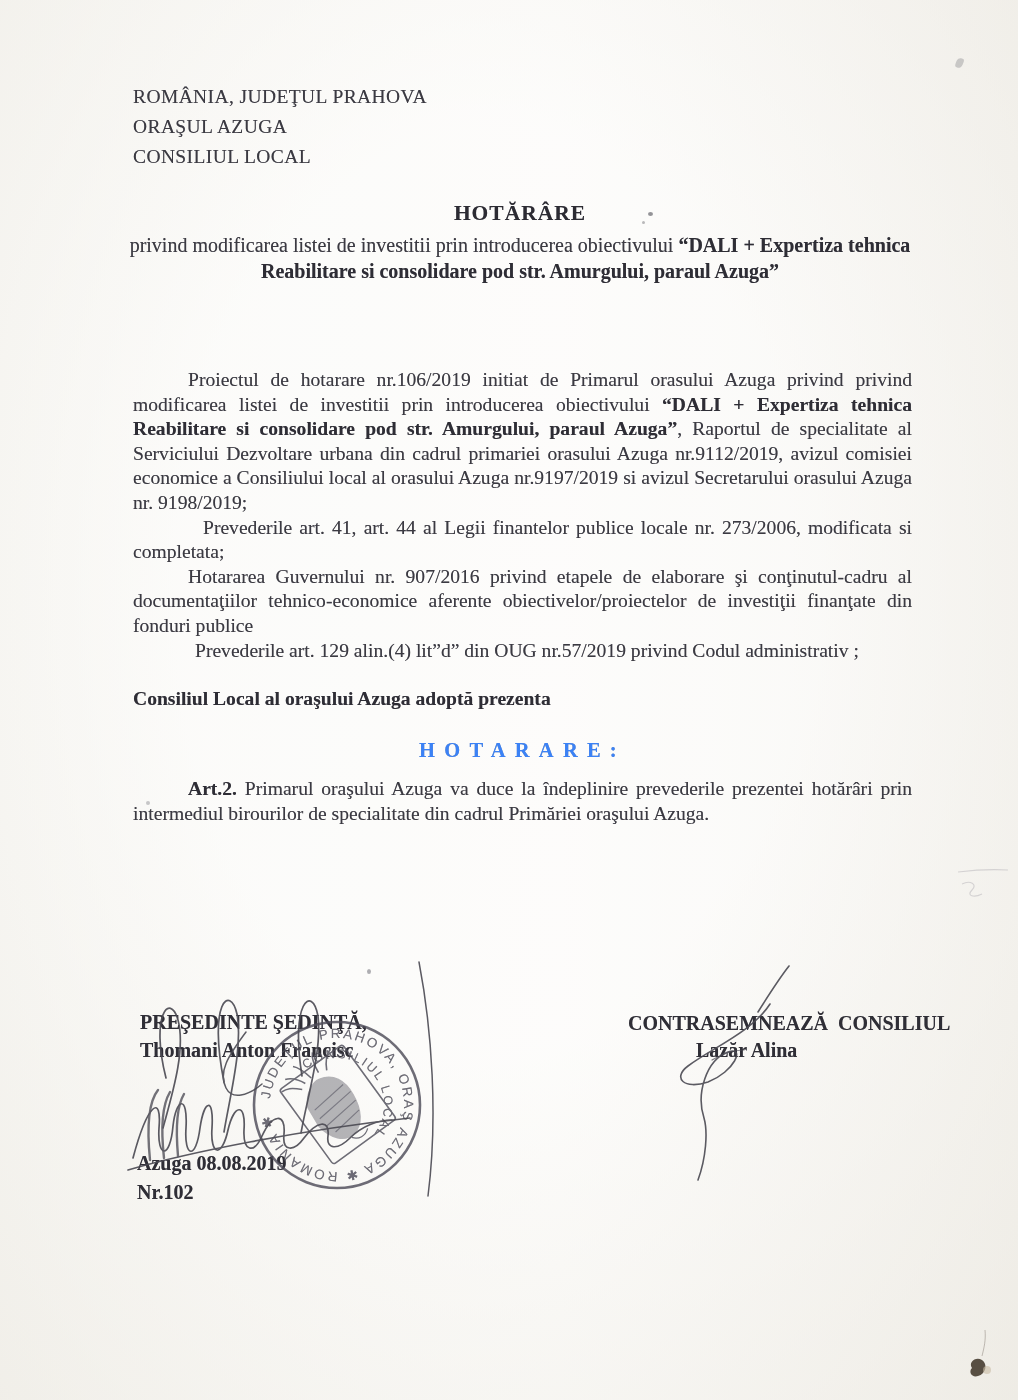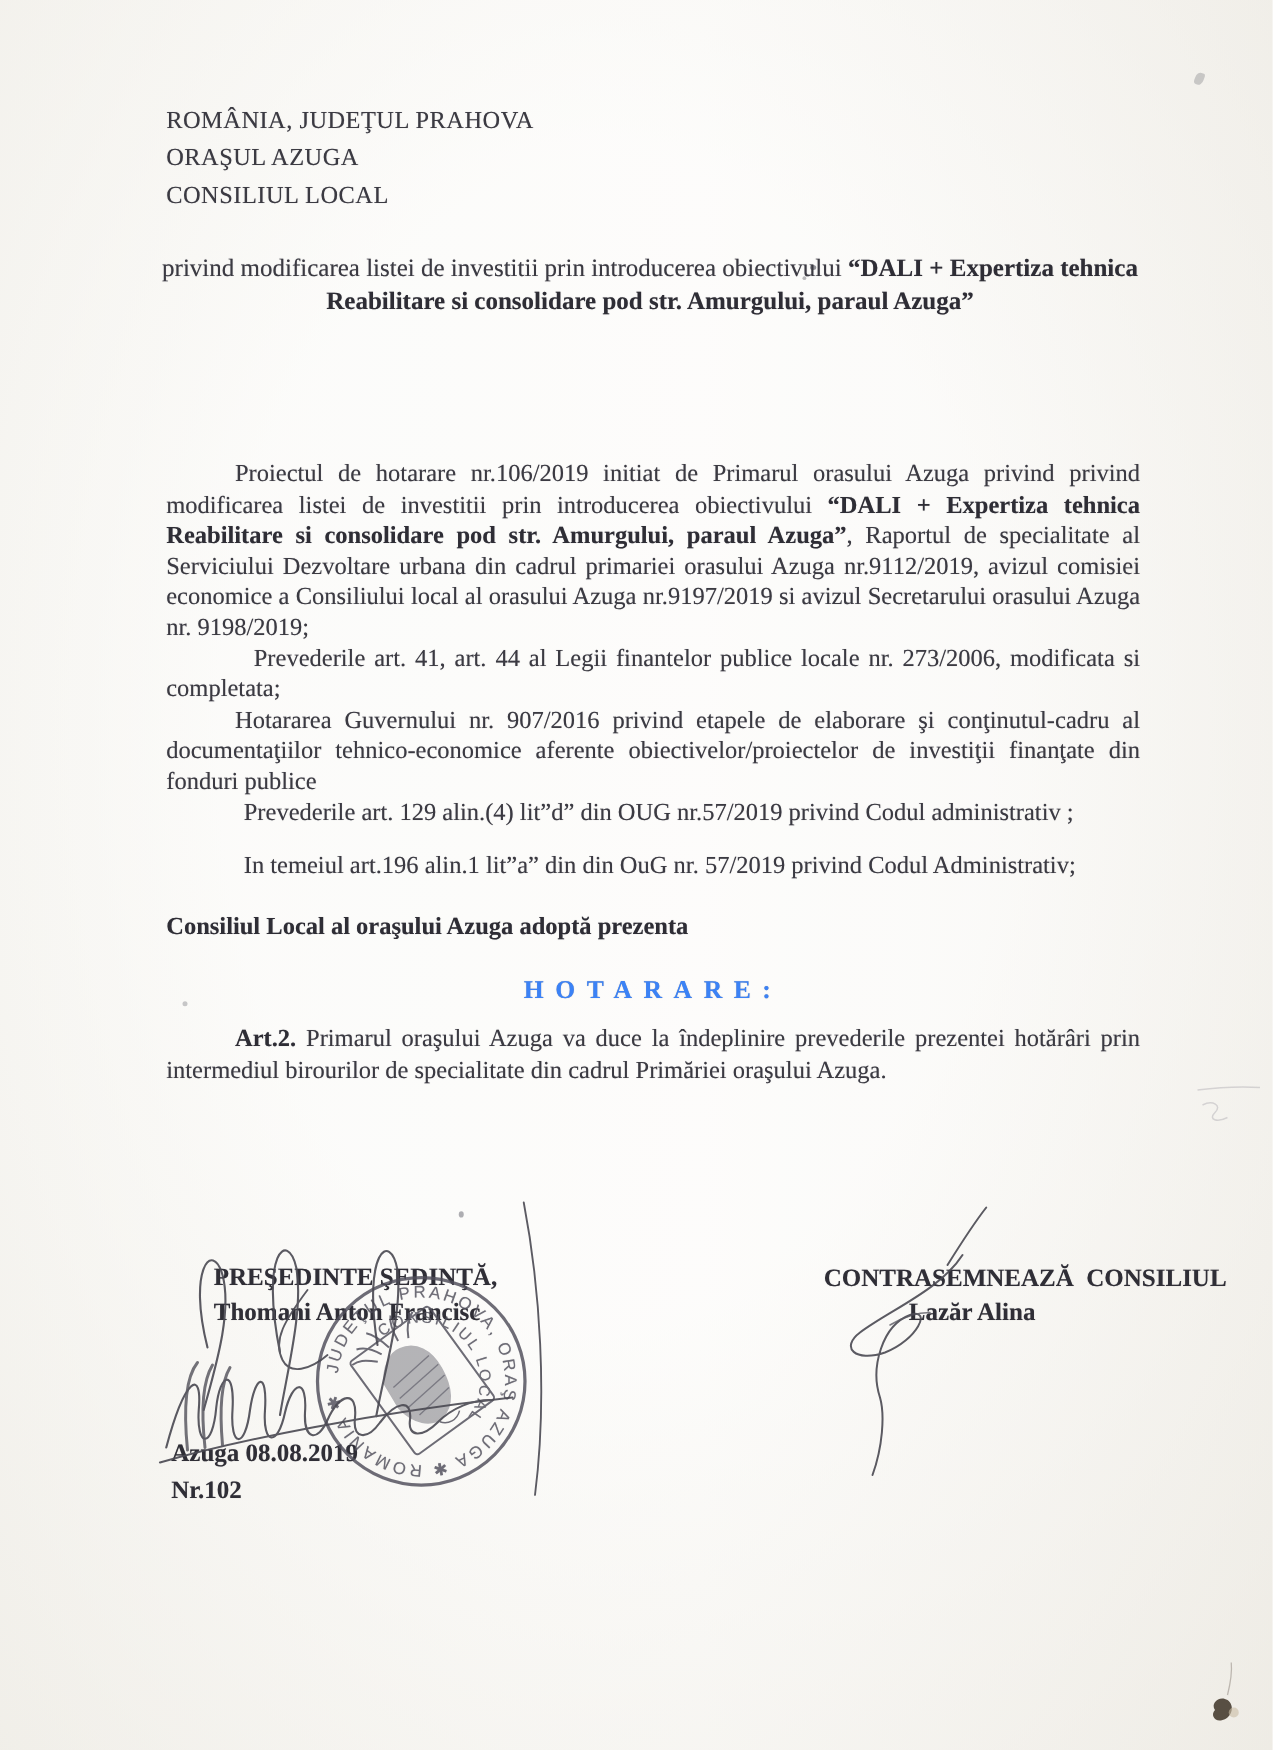--- a/index.html
+++ b/index.html
@@ -23,21 +23,21 @@
   .p-intro{text-indent:55px;text-align:left !important;}
   .ind55{text-indent:55px;}
   .ind62{text-indent:62px;}
   .ind70{text-indent:70px;}
   .noj{text-align:left !important;}
   .sp18{margin-top:18px !important;}
   .adopt{margin-top:24px !important;margin-left:40px;text-align:left !important;}
   .decision{margin-top:26px !important;text-align:center !important;font-weight:bold;letter-spacing:.45em;font-size:20.5px;color:#3b82f6;}
   .art1{margin-top:30px !important;filter:blur(.35px);}
   .art2{margin-top:15px !important;}
-  .sig{position:absolute;font-weight:bold;color:#2f2e36;text-shadow:0 0 .6px rgba(70,70,80,.5);margin-left:31px;}
+  .sig{position:absolute;font-weight:bold;color:#2f2e36;text-shadow:0 0 .6px rgba(70,70,80,.5);}
   .sig-left{left:140px;top:1008px;font-size:20px;line-height:28px;}
   .sig-right{left:628px;top:1010px;font-size:20px;line-height:27px;}
   .sig-right .name{margin-left:68px;}
   .pre{white-space:pre;}
   .footer{position:absolute;left:137px;top:1149px;font-weight:bold;font-size:20px;line-height:29px;color:#2f2e36;text-shadow:0 0 .6px rgba(70,70,80,.5);}
   svg.overlay{position:absolute;left:0;top:0;pointer-events:none;}
   .speck1{position:absolute;left:648px;top:212px;width:5px;height:4px;background:rgba(60,60,70,.55);border-radius:50%;}
   .speck1b{position:absolute;left:642px;top:221px;width:3px;height:3px;background:rgba(60,60,70,.35);border-radius:50%;}
   .speck2{position:absolute;left:956px;top:58px;width:7px;height:10px;background:rgba(120,120,125,.35);border-radius:50% 20% 50% 30%;transform:rotate(20deg);}
   .speck3{position:absolute;left:146px;top:801px;width:4px;height:4px;background:rgba(80,80,90,.3);border-radius:50%;}
@@ -48,32 +48,32 @@
 
 <div class="page ink">
 
   <div class="header">
     <div>ROMÂNIA, JUDEŢUL PRAHOVA</div>
     <div>ORAŞUL AZUGA</div>
     <div>CONSILIUL LOCAL</div>
   </div>
 
   <div class="title-block">
+    <div class="doc-title">HOTĂRÂRE</div>
     <div class="subtitle">
       <div><span>privind modificarea listei de investitii prin introducerea obiectivului </span><span class="b">“DALI + Expertiza tehnica</span></div>
       <div class="b">Reabilitare si consolidare pod str. Amurgului, paraul Azuga”</div>
     </div>
   </div>
 
   <div class="main">
     <p class="ind55"><span>Proiectul de hotarare nr.106/2019 initiat de Primarul orasului Azuga privind privind modificarea listei de investitii prin introducerea obiectivului </span><span class="b">“DALI + Expertiza tehnica Reabilitare si consolidare pod str. Amurgului, paraul Azuga”</span><span>, Raportul de specialitate al Serviciului Dezvoltare urbana din cadrul primariei orasului Azuga nr.9112/2019,  avizul comisiei economice  a Consiliului local al orasului Azuga nr.9197/2019 si avizul Secretarului orasului Azuga nr. 9198/2019;</span></p>
     <p class="ind70">Prevederile art. 41, art. 44 al Legii finantelor publice locale nr. 273/2006, modificata si completata;</p>
     <p class="ind55">Hotararea Guvernului nr. 907/2016 privind etapele de elaborare şi conţinutul-cadru al documentaţiilor tehnico-economice aferente obiectivelor/proiectelor de investiţii finanţate din fonduri publice</p>
     <p class="ind62 noj">Prevederile art. 129 alin.(4) lit”d” din  OUG nr.57/2019 privind Codul administrativ ;</p>
-    <p class="ind62 noj sp18">In temeiul art.196 alin.1 lit”a” din din OuG nr. 57/2019 privind Codul Administrativ;</p>
     <p class="adopt b">Consiliul Local al oraşului Azuga adoptă prezenta</p>
     <p class="decision">HOTARARE:</p>
     <p class="ind55 art2"><span class="b">Art.2.</span><span> Primarul oraşului Azuga va duce la îndeplinire prevederile prezentei hotărâri prin intermediul birourilor de specialitate din cadrul Primăriei oraşului Azuga.</span></p>
   </div>
 
   <div class="sig sig-left">
     <div>PREŞEDINTE ŞEDINŢĂ,</div>
     <div>Thomani Anton Francisc</div>
   </div>
 

